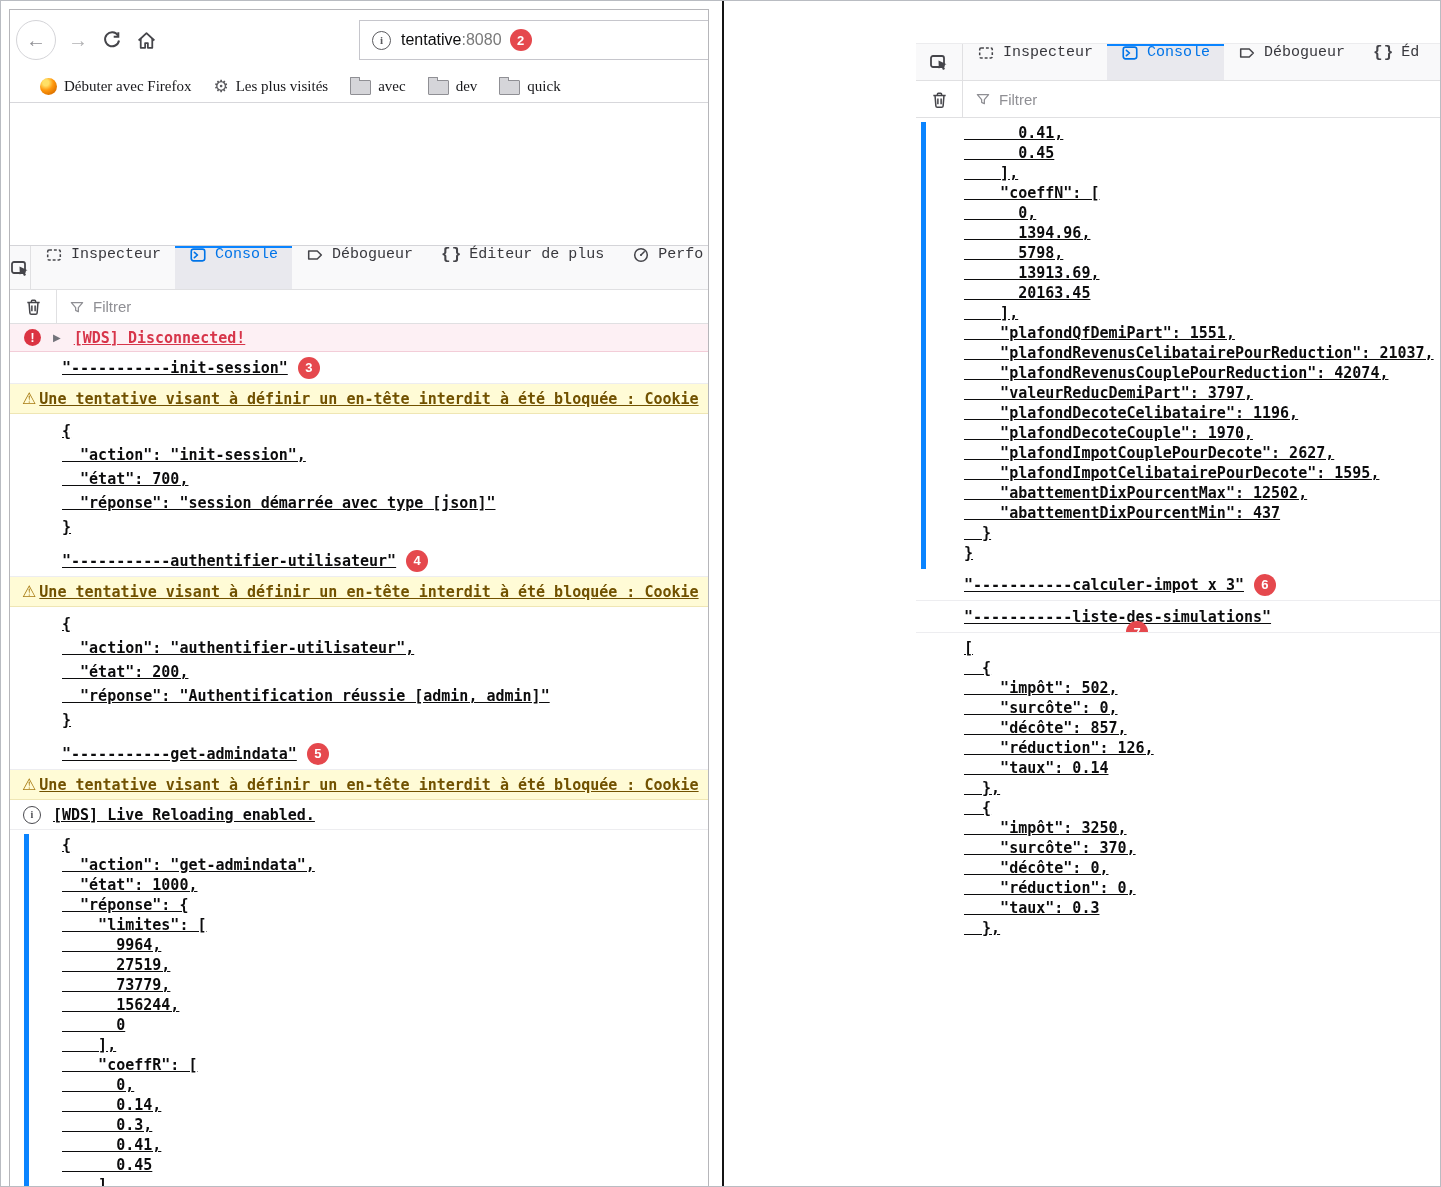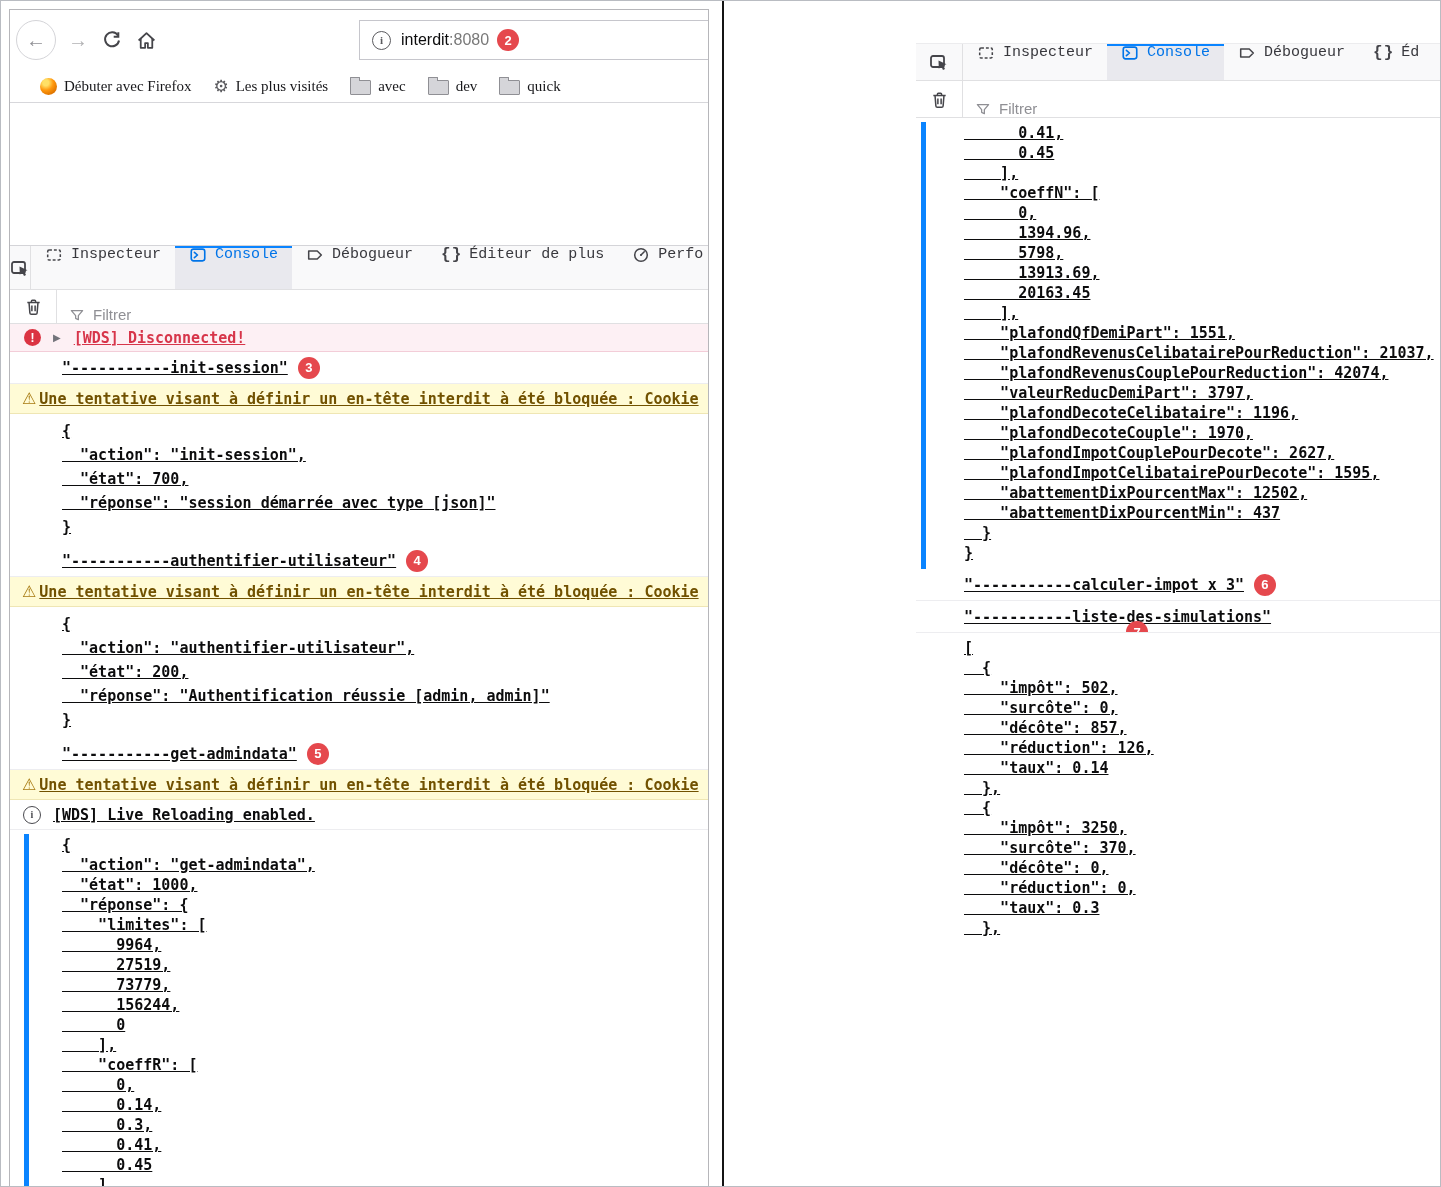--- a/index.html
+++ b/index.html
@@ -37,21 +37,21 @@
   .page-blank{height:142px;background:#fff;}
   
   .dt-tabs{display:flex;align-items:stretch;background:#f9f9fa;border-bottom:1px solid #e0e0e2;}
   .dt-left .dt-tabs{height:43px;border-top:1px solid #d4d4d8;}
   .pick-cell{display:flex;align-items:center;justify-content:center;width:46px;border-right:1px solid #e0e0e2;}
   .dt-tab{display:flex;align-items:flex-start;padding:0 14px;font-size:15px;color:#38383d;white-space:nowrap;position:relative;font-family:Liberation Mono, monospace;}
   .dt-tab .ti{margin-right:8px;display:flex;align-items:center;}
   .dt-tab.active{background:#e9e9ee;color:#0074e8;}
   .dt-tab.active:before{content:"";position:absolute;left:0;top:0;right:0;height:2px;background:#0a84ff;}
   .braces{font-size:16px;font-weight:600;color:#45454a;}
-  .dt-filter{display:flex;align-items:flex-end;background:#fff;border-bottom:1px solid #e0e0e2;}
+  .dt-filter{display:flex;align-items:center;background:#fff;border-bottom:1px solid #e0e0e2;}
   .dt-left .dt-filter{height:33px;}
   .trash-cell{width:46px;display:flex;align-items:center;justify-content:center;border-right:1px solid #e0e0e2;align-self:stretch;}
   .filter-input{display:flex;align-items:center;margin-left:12px;color:#8f8f94;font-size:15px;}
   .filter-input .fl{margin-left:8px;}
   
   .console{background:#fff;overflow:hidden;}
   .mono{font-family:"DejaVu Sans Mono",monospace;font-weight:600;font-size:15px;color:#0c0c0d;white-space:pre;text-decoration:underline;}
   .row{position:relative;background:#fff;border-bottom:1px solid #ededf0;overflow:hidden;}
   .row.log{height:31px;display:flex;align-items:center;padding-left:52px;}
   .row.error{height:27px;display:flex;align-items:center;background:#fdf0f4;border-bottom-color:#f3cdd8;}
@@ -103,21 +103,21 @@
         </svg>
       </span>
       <span class="nav-ic">
         <svg width="21" height="21" viewBox="0 0 20 20" fill="none" stroke="#45454a" stroke-width="1.7" stroke-linejoin="round">
           <path d="M2.5 10 L10 3 17.5 10"></path>
             <path d="M4.5 8.2 V17 h4.2 v-4.6 h2.6 V17 h4.2 V8.2"></path>
         </svg>
       </span>
       <div class="urlbox">
         <span class="iinfo">i</span>
-        <span class="urltext"><span>interdit</span><span class="urlport">:8080</span></span>
+        <span class="urltext"><span>tentative</span><span class="urlport">:8080</span></span>
         <span class="badge" style="margin-left:8px;">2</span>
       </div>
     </div>
 
     <div class="bookmarks">
       <span class="bm">
         <span class="fox"></span>
         <span class="lbl">Débuter avec Firefox</span>
       </span>
       <span class="bm">

